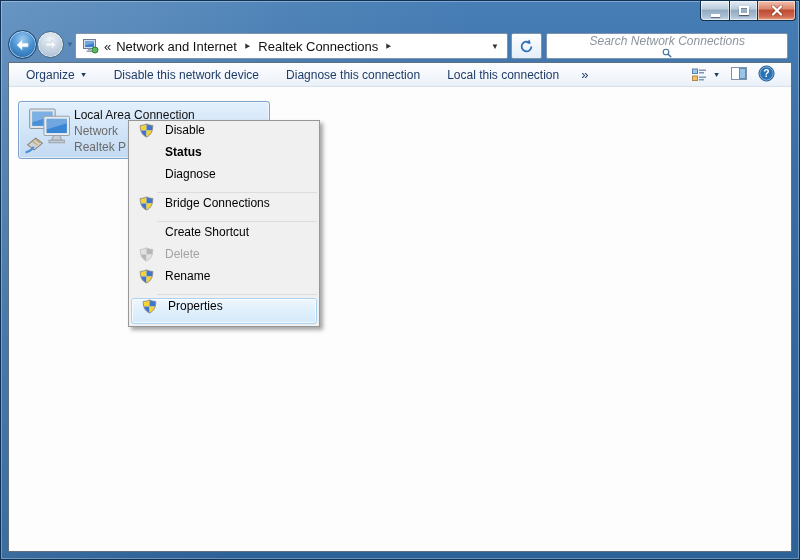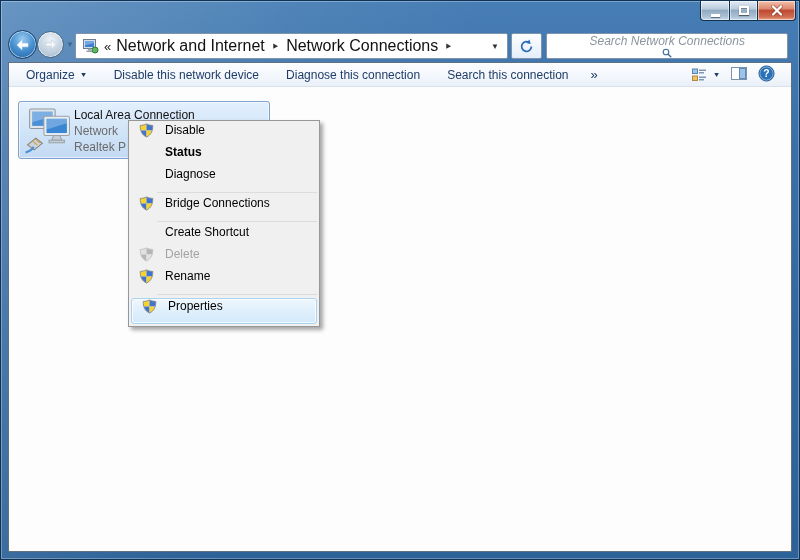--- a/index.html
+++ b/index.html
@@ -38,21 +38,21 @@
   .btn-fwd   { left:37px; top:31px; width:27px; height:27px; border:1px solid #456886;
     background: radial-gradient(circle at 50% 30%, #eef3f8 0%, #c3d2e0 55%, #a3b7c9 100%);
     box-shadow: inset 0 0 0 1px rgba(255,255,255,.6); }
   .nav-chevron { position:absolute; left:66px; top:40px; font-size:8px; color:#3f678c; z-index:20; }
 
   .addressbar {
     position:absolute; left:75px; top:33px; width:433px; height:26px; z-index:20;
     background:#fff; border:1px solid #7f94aa; border-radius:2px;
     display:flex; align-items:center; padding:0 6px; gap:5px;
   }
-  .crumb { font-size:16px; color:#111; white-space:nowrap; }
+  .crumb { font-size:13px; color:#111; white-space:nowrap; }
   .crumb-sep { font-size:7px; color:#333; padding:0 3px; transform:scaleX(.9); }
   .overflow-chevron { font-size:13px; color:#222; }
   .addr-spacer { flex:1; }
   .addr-drop { font-size:8px; color:#333; padding-right:2px; }
 
   .refresh-btn {
     position:absolute; left:511px; top:33px; width:31px; height:26px; z-index:20;
     background:linear-gradient(180deg,#fdfeff,#e4eefa); border:1px solid #7f94aa; border-radius:2px;
     display:flex; align-items:center; justify-content:center;
   }
@@ -155,21 +155,21 @@
       <rect x="1.5" y="1.5" width="12" height="9" fill="#cfe0f0" stroke="#6a7d91"></rect>
       <rect x="3" y="3" width="9" height="6" fill="#3d7fd0"></rect>
       <path d="M3 3 h9 v2 l-9 2.5 Z" fill="rgba(255,255,255,.3)"></path>
       <rect x="6" y="10.5" width="3" height="2" fill="#93a0ac"></rect>
       <rect x="4.5" y="12.5" width="6" height="1.5" fill="#93a0ac"></rect>
       <circle cx="13" cy="12" r="3" fill="#5cb861" stroke="#2e7d32"></circle>
     </svg>
     <span class="overflow-chevron">«</span>
     <span class="crumb">Network and Internet</span>
     <span class="crumb-sep">▶</span>
-    <span class="crumb">Network Connections</span>
+    <span class="crumb">Realtek Connections</span>
     <span class="crumb-sep">▶</span>
     <span class="addr-spacer"></span>
     <span class="addr-drop">▼</span>
   </div>
 
   <div class="refresh-btn">
     <svg width="15" height="15" viewBox="0 0 16 16">
       <path d="M13.2 8a5.2 5.2 0 1 1-1.7-3.85" fill="none" stroke="#2f6eb4" stroke-width="1.9"></path>
       <path d="M11.2 0.6 L12.4 5.2 L7.6 4.3 Z" fill="#2f6eb4"></path>
     </svg>
@@ -189,21 +189,21 @@
         <span>Organize</span>
         <span class="tb-dd">▼</span>
       </div>
       <div class="tb-item tb-gap">
         <span>Disable this network device</span>
       </div>
       <div class="tb-item tb-gap">
         <span>Diagnose this connection</span>
       </div>
       <div class="tb-item tb-gap">
-        <span>Search this connection</span>
+        <span>Local this connection</span>
       </div>
       <div class="tb-item tb-overflow">»</div>
 
       <div class="tb-right">
         <div class="views-group">
           <svg width="15" height="14" viewBox="0 0 15 14">
             <rect x="0.5" y="1" width="5" height="4.5" fill="#9ec6ea" stroke="#5b82ab"></rect>
             <rect x="7" y="1.5" width="7" height="1.5" fill="#7f97b4"></rect>
             <rect x="7" y="4" width="5" height="1.5" fill="#7f97b4"></rect>
             <rect x="0.5" y="8" width="5" height="4.5" fill="#f0c064" stroke="#b08946"></rect>

